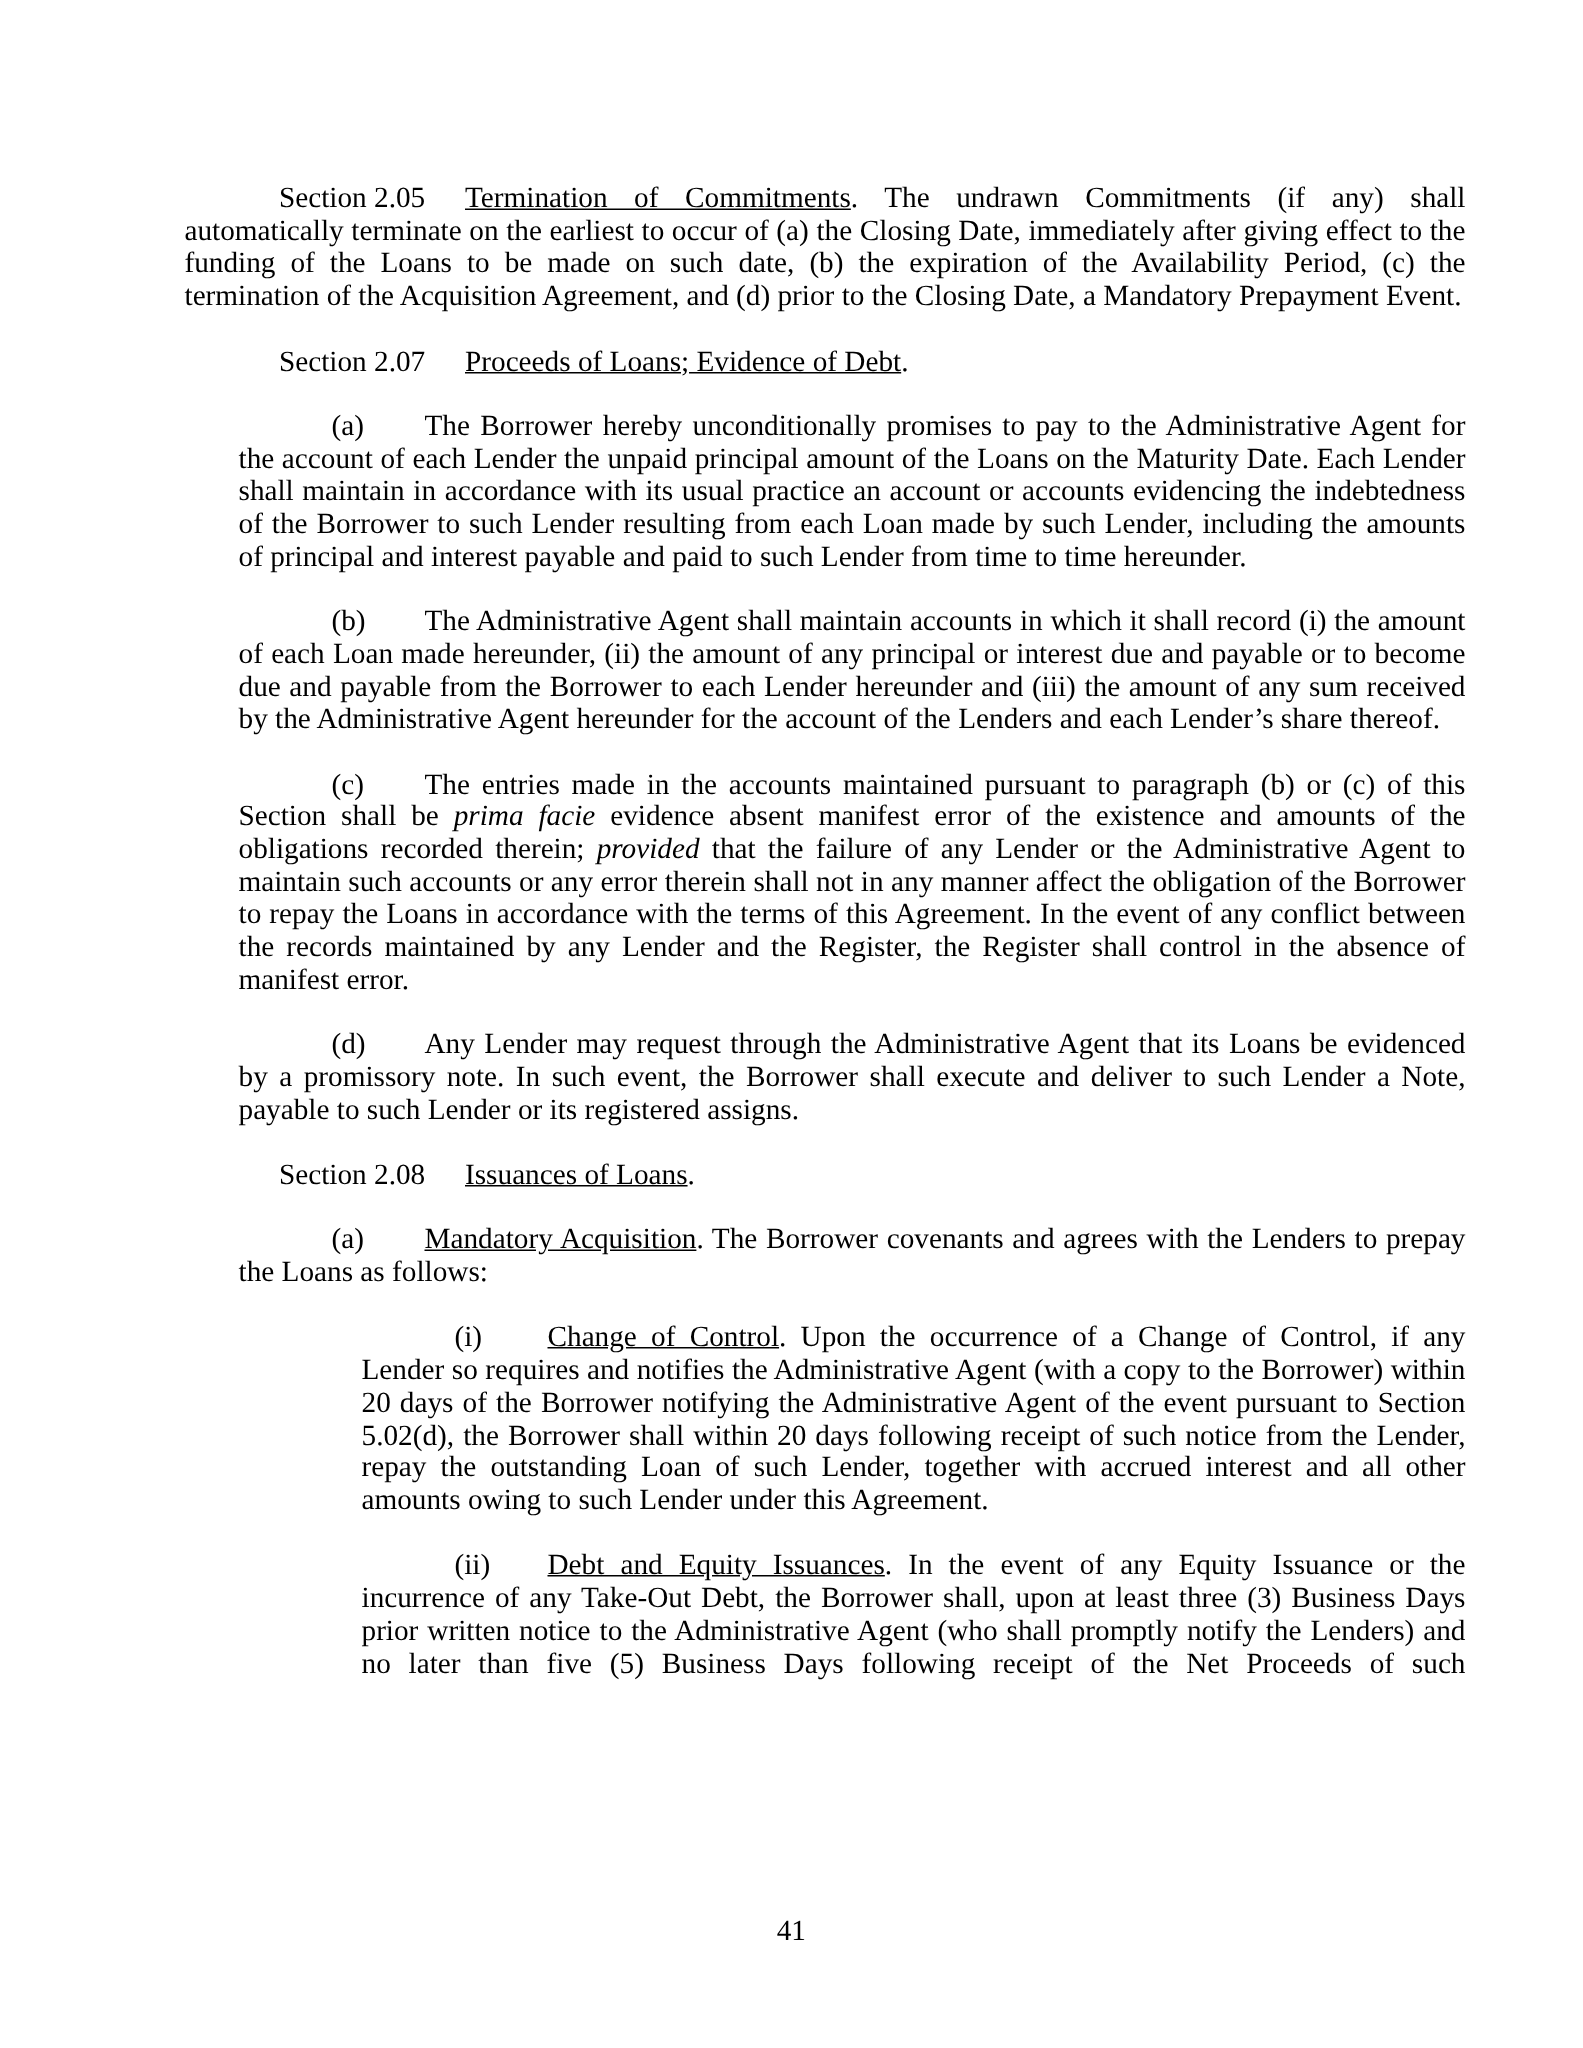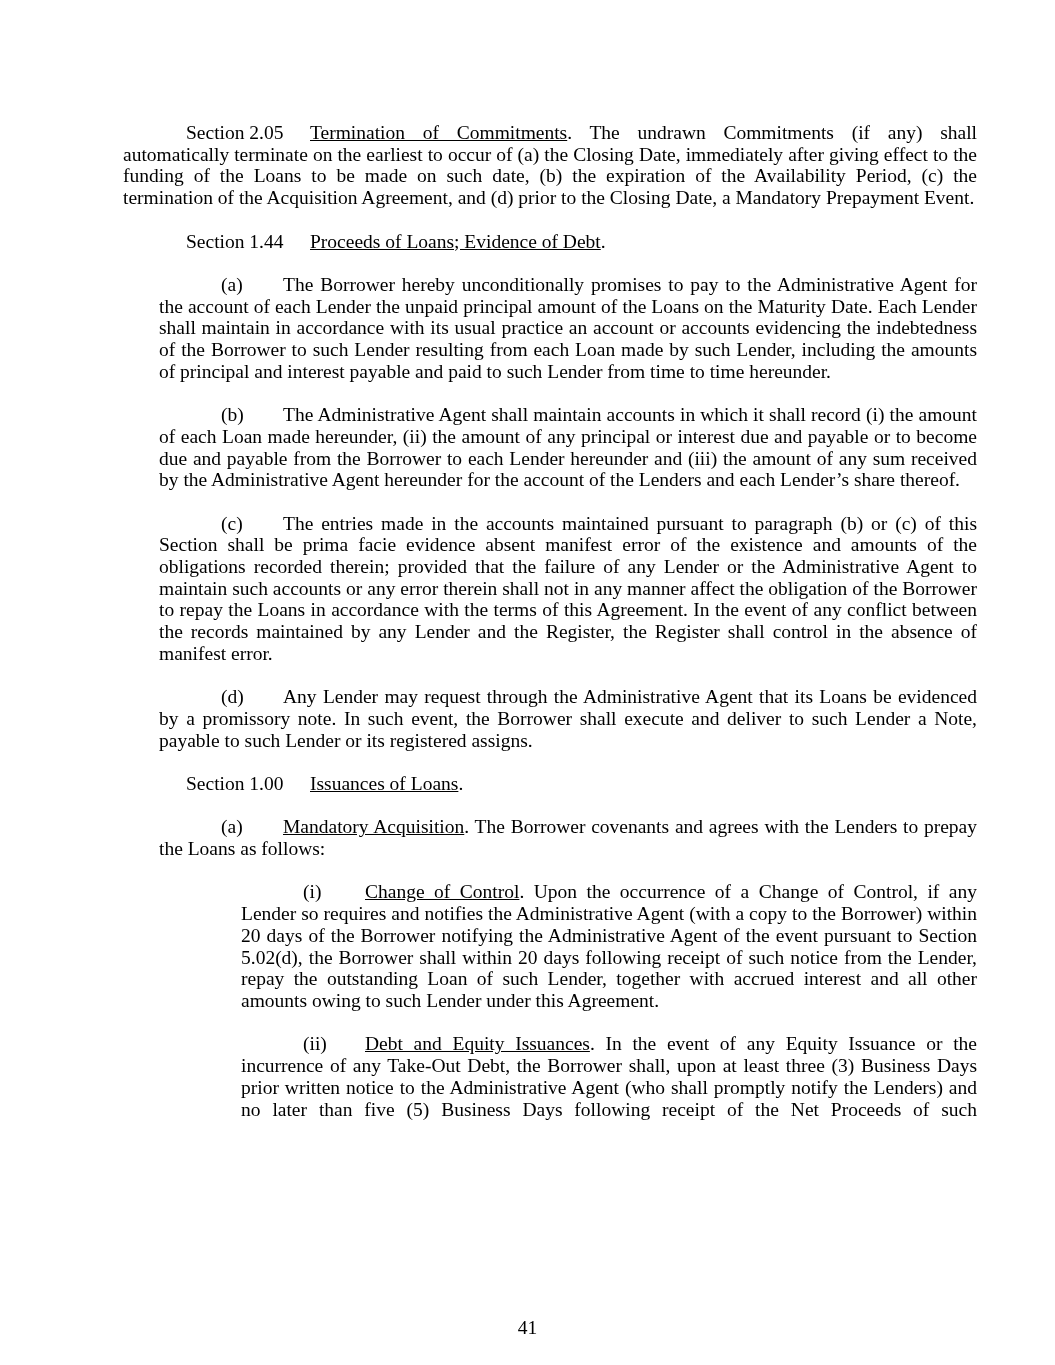--- a/index.html
+++ b/index.html
@@ -27,52 +27,51 @@
   
   .lvl0 { text-indent: 63px; }
   
   .lvl1 { margin-left: 36px; text-indent: 62px; }
   
   .lvl2 { margin-left: 118px; text-indent: 62px; }
   
   .tabwide { display: inline-block; width: 124px; text-indent: 0; }
   .tab     { display: inline-block; width: 62px;  text-indent: 0; }
   .u { text-decoration: underline; }
-  .i { }
+  .i { font-style: italic; }
   
   .cut { text-align-last: justify; }
   .footer {
     position: absolute;
     top: 1277px;
     left: 0;
     right: 0;
     text-align: center;
     text-indent: 0;
-    margin-top: 40px;
   }
 </style>
 </head>
 <body>
 
 <div class="page">
 
   <p class="para lvl0"><span class="tabwide">Section 2.05</span><span class="u">Termination of Commitments</span><span>.  The undrawn Commitments (if any) shall automatically terminate on the earliest to occur of (a) the Closing Date, immediately after giving effect to the funding of the Loans to be made on such date, (b) the expiration of the Availability Period, (c) the termination of the Acquisition Agreement, and (d) prior to the Closing Date, a Mandatory Prepayment Event.</span></p>
 
 
-  <p class="para lvl0"><span class="tabwide">Section 1.44</span><span class="u">Proceeds of Loans; Evidence of Debt</span><span>.</span></p>
+  <p class="para lvl0"><span class="tabwide">Section 2.07</span><span class="u">Proceeds of Loans; Evidence of Debt</span><span>.</span></p>
 
   <p class="para lvl1"><span class="tab">(a)</span><span>The Borrower hereby unconditionally promises to pay to the Administrative Agent for the account of each Lender the unpaid principal amount of the Loans on the Maturity Date. Each Lender shall maintain in accordance with its usual practice an account or accounts evidencing the indebtedness of the Borrower to such Lender resulting from each Loan made by such Lender, including the amounts of principal and interest payable and paid to such Lender from time to time hereunder.</span></p>
 
   <p class="para lvl1"><span class="tab">(b)</span><span>The Administrative Agent shall maintain accounts in which it shall record (i) the amount of each Loan made hereunder, (ii) the amount of any principal or interest due and payable or to become due and payable from the Borrower to each Lender hereunder and (iii) the amount of any sum received by the Administrative Agent hereunder for the account of the Lenders and each Lender’s share thereof.</span></p>
 
   <p class="para lvl1"><span class="tab">(c)</span><span>The entries made in the accounts maintained pursuant to paragraph (b) or (c) of this Section shall be </span><span class="i">prima facie</span><span> evidence absent manifest error of the existence and amounts of the obligations recorded therein; </span><span class="i">provided</span><span> that the failure of any Lender or the Administrative Agent to maintain such accounts or any error therein shall not in any manner affect the obligation of the Borrower to repay the Loans in accordance with the terms of this Agreement. In the event of any conflict between the records maintained by any Lender and the Register, the Register shall control in the absence of manifest error.</span></p>
 
   <p class="para lvl1"><span class="tab">(d)</span><span>Any Lender may request through the Administrative Agent that its Loans be evidenced by a promissory note. In such event, the Borrower shall execute and deliver to such Lender a Note, payable to such Lender or its registered assigns.</span></p>
 
-  <p class="para lvl0"><span class="tabwide">Section 1.00</span><span class="u">Issuances of Loans</span><span>.</span></p>
+  <p class="para lvl0"><span class="tabwide">Section 2.08</span><span class="u">Issuances of Loans</span><span>.</span></p>
 
   <p class="para lvl1"><span class="tab">(a)</span><span class="u">Mandatory Acquisition</span><span>. The Borrower covenants and agrees with the Lenders to prepay the Loans as follows:</span></p>
 
   <p class="para lvl2"><span class="tab">(i)</span><span class="u">Change of Control</span><span>. Upon the occurrence of a Change of Control, if any Lender so requires and notifies the Administrative Agent (with a copy to the Borrower) within 20 days of the Borrower notifying the Administrative Agent of the event pursuant to Section 5.02(d), the Borrower shall within 20 days following receipt of such notice from the Lender, repay the outstanding Loan of such Lender, together with accrued interest and all other amounts owing to such Lender under this Agreement.</span></p>
 
   <p class="para lvl2 cut"><span class="tab">(ii)</span><span class="u">Debt and Equity Issuances</span><span>.  In the event of any Equity Issuance or the incurrence of any Take-Out Debt, the Borrower shall, upon at least three (3) Business Days prior written notice to the Administrative Agent (who shall promptly notify the Lenders) and no later than five (5) Business Days following receipt of the Net Proceeds of such</span></p>
 
   <div class="footer">41</div>
 
 </div>

